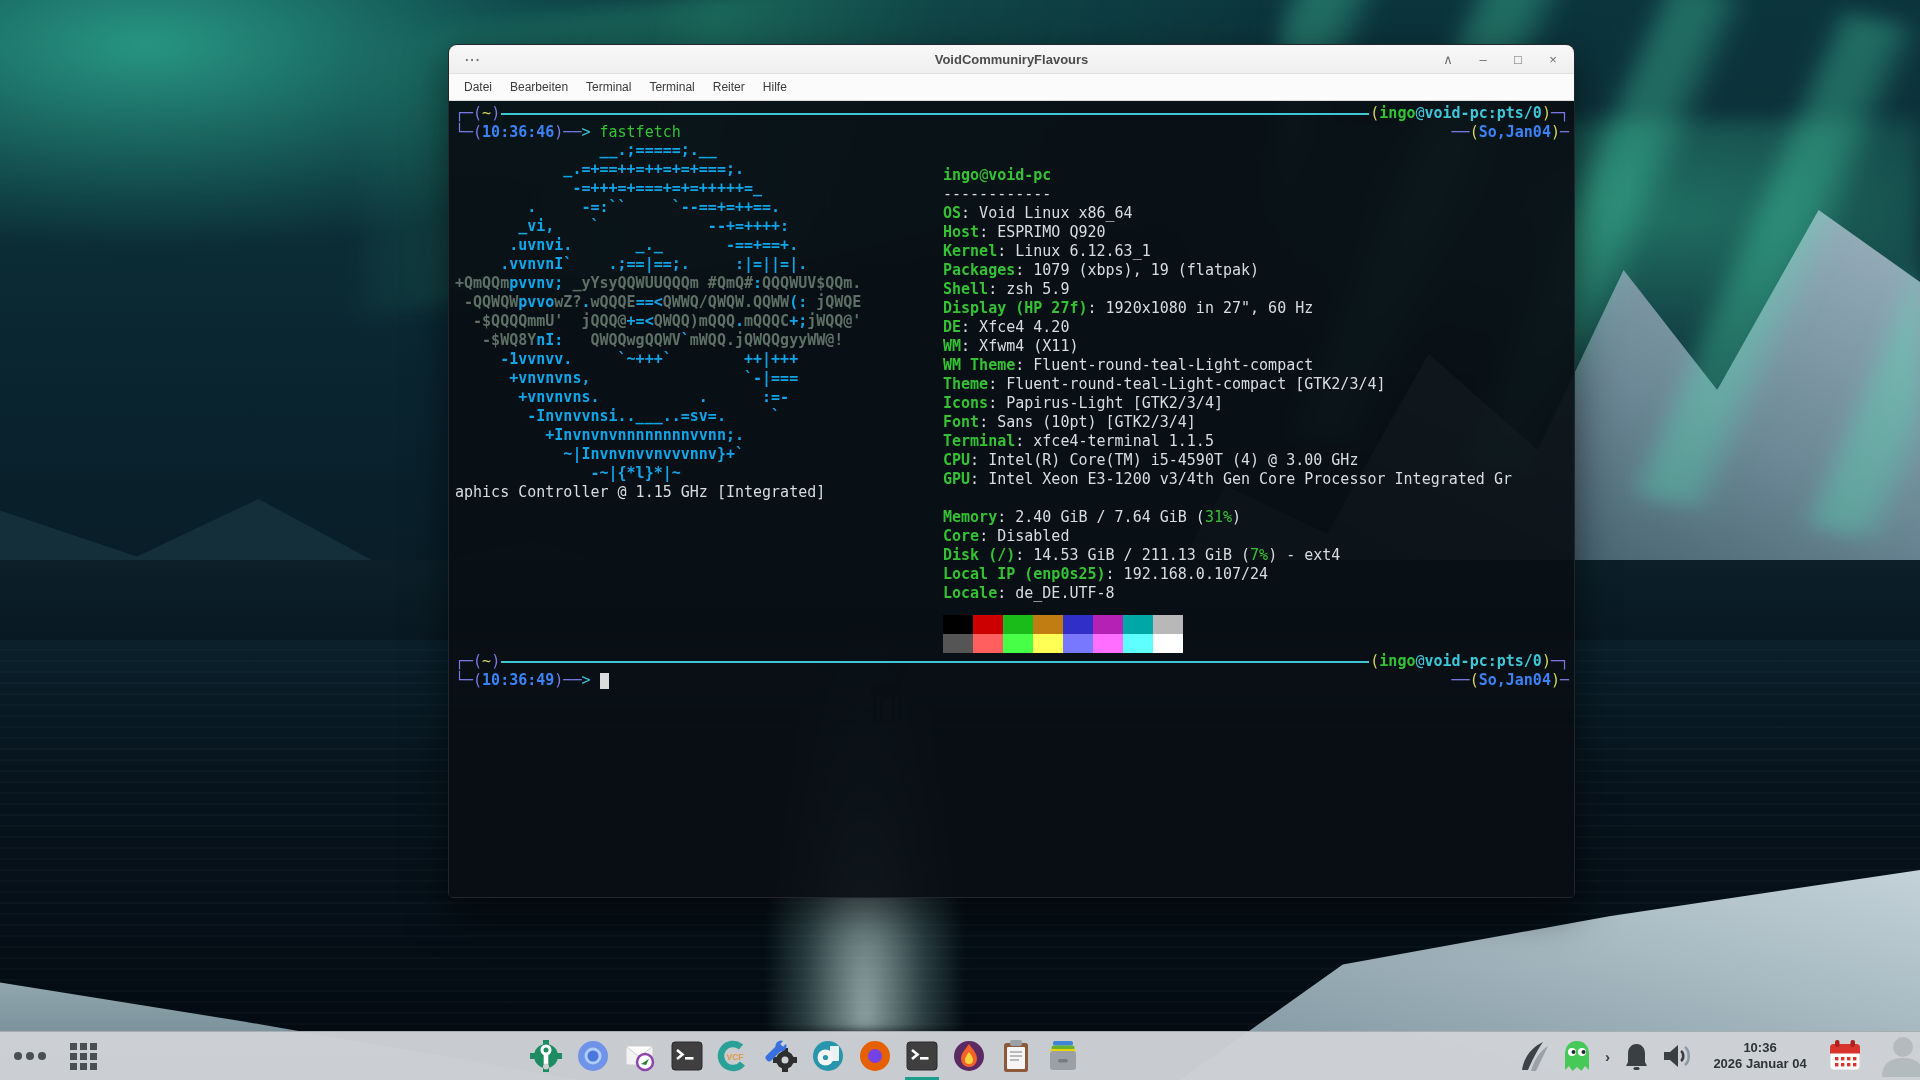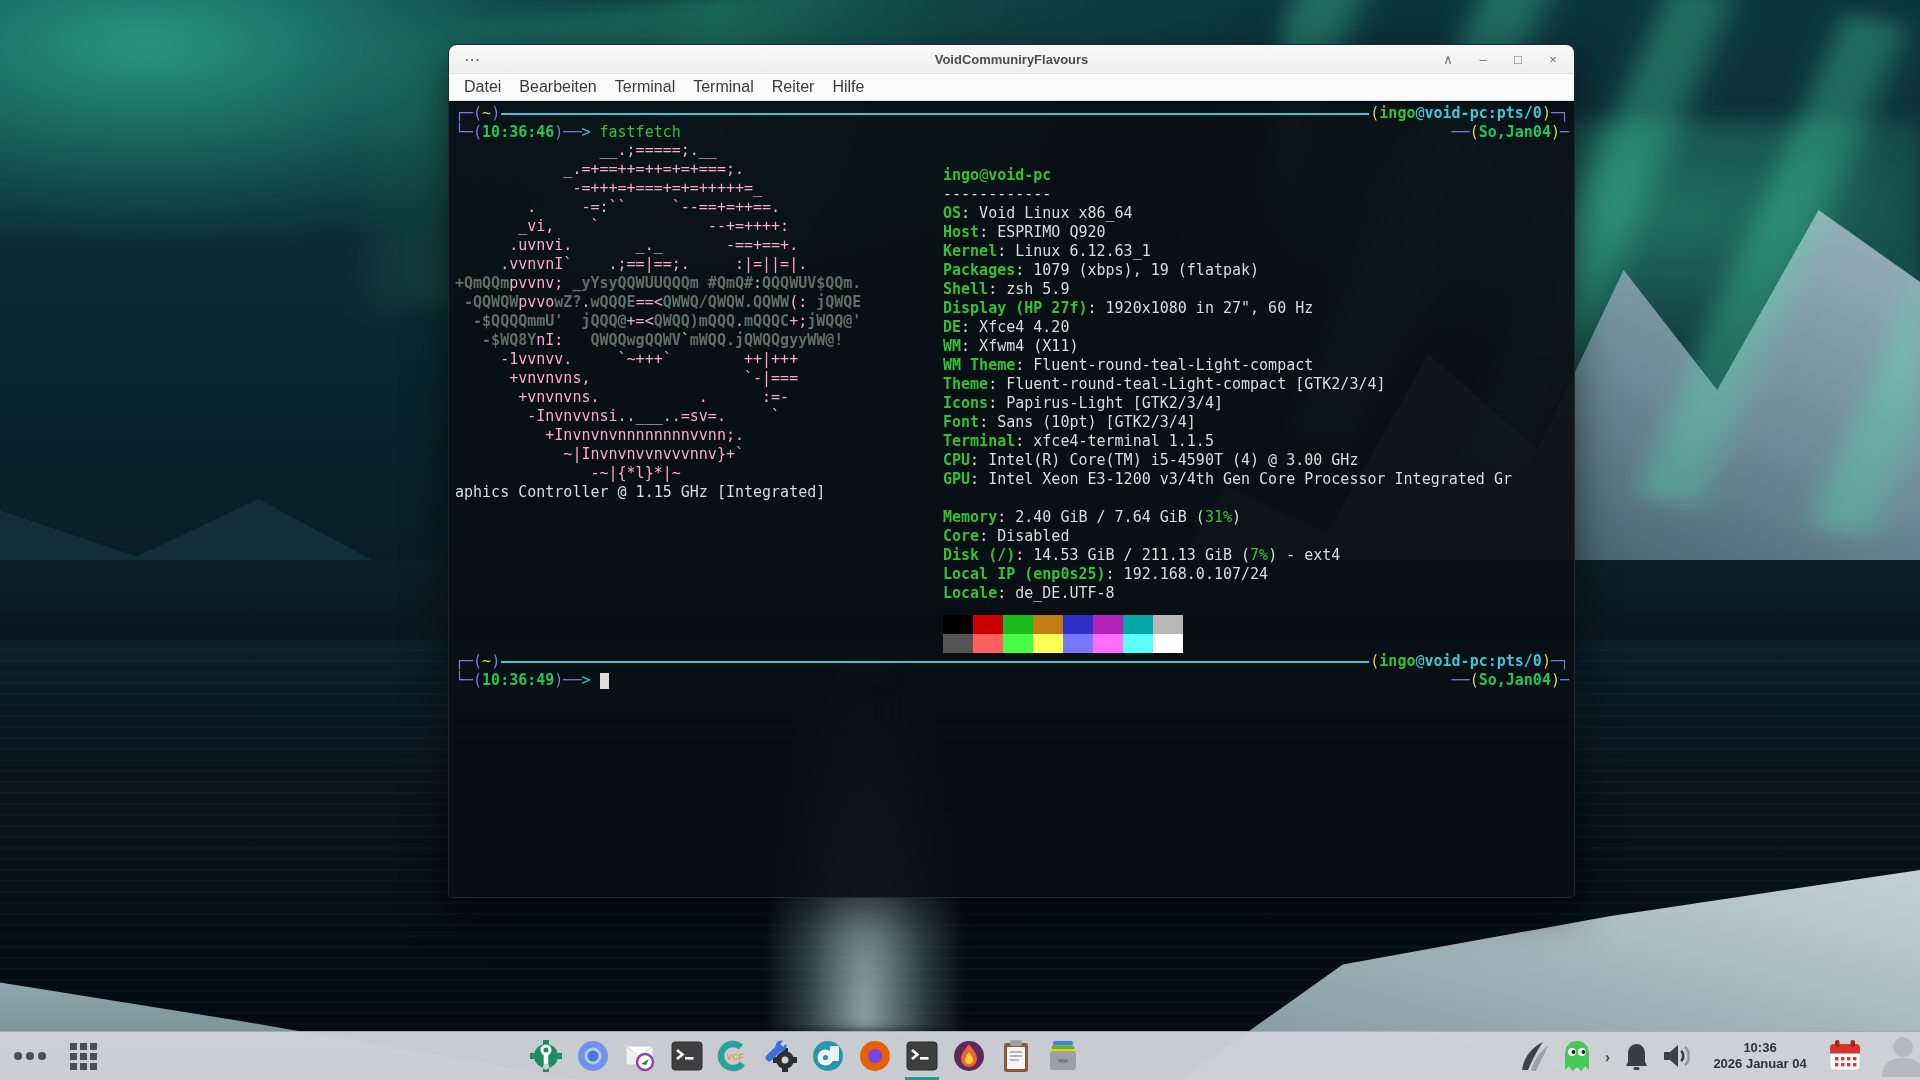--- a/index.html
+++ b/index.html
@@ -45,38 +45,38 @@
         border-radius:9px 9px 5px 5px;box-shadow:0 14px 42px rgba(0,0,0,.55);
         border:1px solid #20262b;overflow:hidden;}
   .titlebar{height:28px;background:linear-gradient(#f8f8f8,#efefef);position:relative;
         display:flex;align-items:center;border-bottom:1px solid #e2e2e2;}
   .tb-dots{position:absolute;left:16px;color:#6f6f6f;font-size:13px;font-weight:bold;letter-spacing:1px;}
   .tb-title{flex:1;text-align:center;font-size:13px;font-weight:bold;color:#4c4c4c;}
   .tb-ctrls{position:absolute;right:10px;display:flex;gap:13px;}
   .tb-ctrls span{width:22px;text-align:center;color:#6e6e6e;font-size:13px;cursor:default;}
   .menubar{height:26px;background:#fbfbfb;display:flex;align-items:center;padding:0 6px;
         border-bottom:1px solid #ddd;}
-  .menu-item{padding:0 9px;font-size:16px;color:#3a3a3a;}
+  .menu-item{padding:0 9px;font-size:12px;color:#3a3a3a;}
   .term-body{position:relative;height:796px;background:rgba(9,14,20,.92);
         font-family:"DejaVu Sans Mono",monospace;font-size:15px;line-height:19px;overflow:hidden;}
 
   .prompt{position:absolute;left:6px;right:5px;}
   .p-top{top:3px;} .p-bottom{top:551px;}
   .prow{display:flex;white-space:pre;height:19px;}
   .pfill{flex:1;height:2px;background:#3ec5d6;align-self:center;margin:0 1px;}
   .psp{flex:1;}
 
   .term-art{position:absolute;left:6px;top:40px;}
   .term-info{position:absolute;left:494px;top:40px;margin-top:25px;}
   .tline{white-space:pre;height:19px;}
 
   .s-pu{color:#7b7be8;} .s-cy{color:#3ec5d6;} .s-cyb{color:#3ec5d6;font-weight:bold;}
-  .s-ye{color:#d6d65a;} .s-yeb{color:#22c55e;font-weight:bold;}
+  .s-ye{color:#d6d65a;} .s-yeb{color:#3b82f6;font-weight:bold;}
   .s-gn{color:#34c234;} .s-gnb{color:#34c234;font-weight:bold;}
-  .s-g{color:#f9a8d4;font-weight:normal;} .s-d{color:#5e7065;font-weight:bold;}
+  .s-g{color:#0ea5e9;font-weight:bold;} .s-d{color:#5e7065;font-weight:bold;}
   .s-lb{color:#34c234;font-weight:bold;} .s-tx{color:#d8dde2;} .s-pc{color:#34c234;}
   .s-cur{display:inline-block;width:9px;height:16px;background:#dcdcdc;vertical-align:-2px;}
 
   .palette{position:absolute;left:494px;top:514px;}
   .swrow{display:flex;height:19px;}
   .swatch{width:30px;height:19px;}
 
   
   .taskbar{position:absolute;left:0;bottom:0;width:1920px;height:48px;z-index:10;
         background:rgba(206,210,214,.97);border-top:1px solid #a8adb2;}

